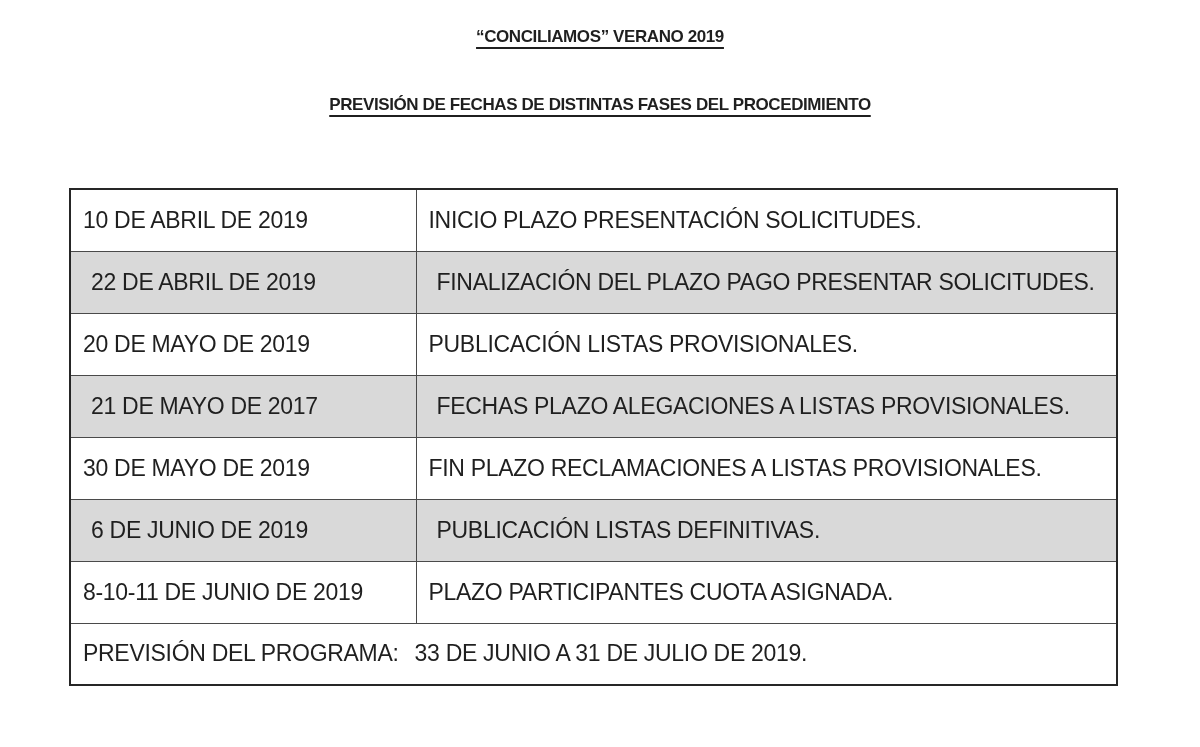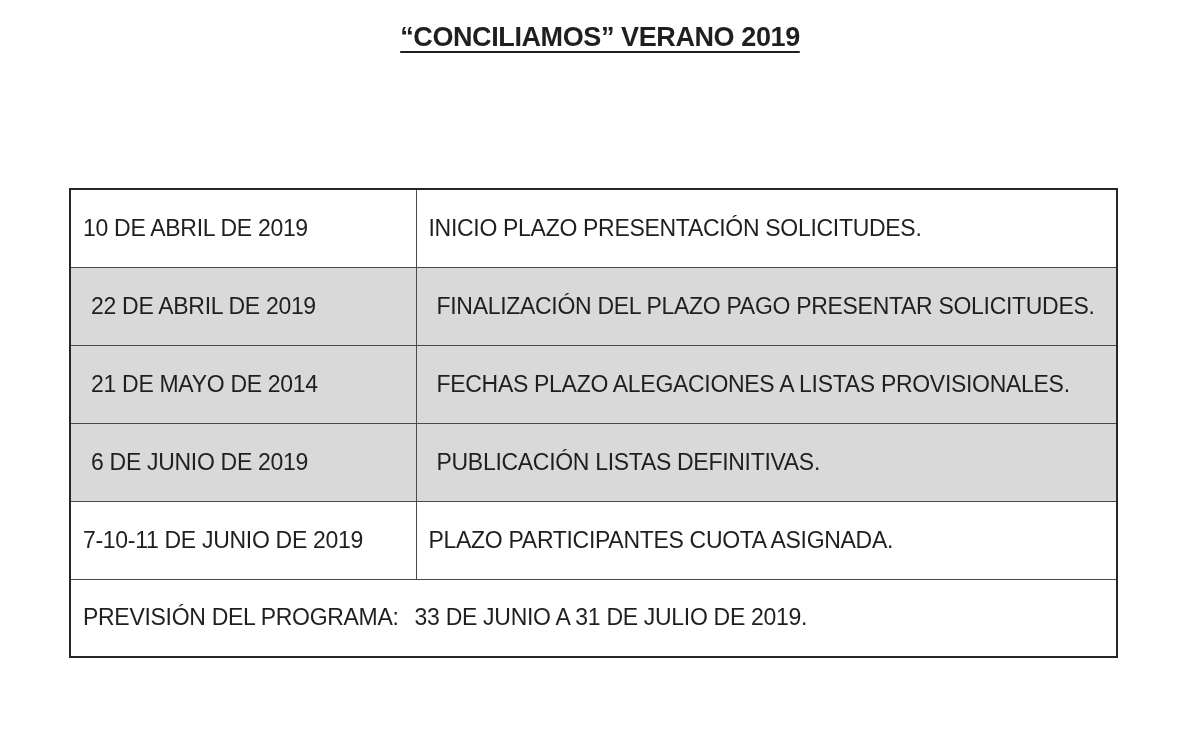--- a/index.html
+++ b/index.html
@@ -15,80 +15,89 @@
     width:1200px; height:747px;
     background:var(--bg);
     color:var(--text);
     font-family:"Liberation Sans", sans-serif;
     overflow:hidden;
   }
   .doc{ width:1200px; height:747px; position:relative; }
   .title, .subtitle{
     text-align:center;
     font-weight:bold;
-    font-size:27px;
+    font-size:17px;
     letter-spacing:-0.4px;
     text-decoration:underline;
     text-decoration-thickness:2px;
     text-underline-offset:5px;
     line-height:30px;
     margin:0;
   }
   .title{ padding-top:22px; }
   .subtitle{ margin-top:38px; }
   table.schedule{
     position:absolute;
     left:69px; top:188px;
     width:1049px;
     border-collapse:collapse;
     table-layout:fixed;
     border:2px solid var(--outer);
   }
   table.schedule td{
     border:1px solid var(--border);
-    height:78px;
+    height:62px;
     vertical-align:middle;
     font-size:23px;
     letter-spacing:-0.3px;
     white-space:nowrap;
     overflow:hidden;
     padding:0 6px 0 12px;
   }
   td.date-cell{ width:346px; }
   tr.shaded td{ background:var(--shaded);padding-left:20px; }
   .duration-value{ margin-left:16px; }
 </style>
 </head>
 <body>
 
 <div class="doc">
 
   <h1 class="title">“CONCILIAMOS” VERANO 2019</h1>
 
+  <h2 class="subtitle">PREVISIÓN DE FECHAS DE DISTINTAS FASES DEL PROCEDIMIENTO</h2>
 
   <table class="schedule">
     <tbody id="schedule-body">
         <tr>
     <td class="date-cell">10 DE ABRIL DE 2019</td>
     <td class="phase-cell">INICIO PLAZO PRESENTACIÓN SOLICITUDES.</td>
   </tr>
         <tr class="shaded">
     <td class="date-cell">22 DE ABRIL DE 2019</td>
     <td class="phase-cell">FINALIZACIÓN DEL PLAZO PAGO PRESENTAR SOLICITUDES.</td>
   </tr>
+        <tr>
+    <td class="date-cell">20 DE MAYO DE 2019</td>
+    <td class="phase-cell">PUBLICACIÓN LISTAS PROVISIONALES.</td>
+  </tr>
         <tr class="shaded">
-    <td class="date-cell">21 DE MAYO DE 2014</td>
+    <td class="date-cell">21 DE MAYO DE 2017</td>
     <td class="phase-cell">FECHAS PLAZO ALEGACIONES A LISTAS PROVISIONALES.</td>
+  </tr>
+        <tr>
+    <td class="date-cell">30 DE MAYO DE 2019</td>
+    <td class="phase-cell">FIN PLAZO RECLAMACIONES A LISTAS PROVISIONALES.</td>
   </tr>
         <tr class="shaded">
     <td class="date-cell">6 DE JUNIO DE 2019</td>
     <td class="phase-cell">PUBLICACIÓN LISTAS DEFINITIVAS.</td>
   </tr>
         <tr>
-    <td class="date-cell">7-10-11 DE JUNIO DE 2019</td>
+    <td class="date-cell">8-10-11 DE JUNIO DE 2019</td>
     <td class="phase-cell">PLAZO PARTICIPANTES CUOTA ASIGNADA.</td>
   </tr>
       </tbody>
     <tbody>
       <tr>
         <td colspan="2">
           <span class="duration-label">PREVISIÓN DEL PROGRAMA:</span><span class="duration-value">33 DE JUNIO A 31 DE JULIO DE 2019.</span>
         </td>
       </tr>
     </tbody>

